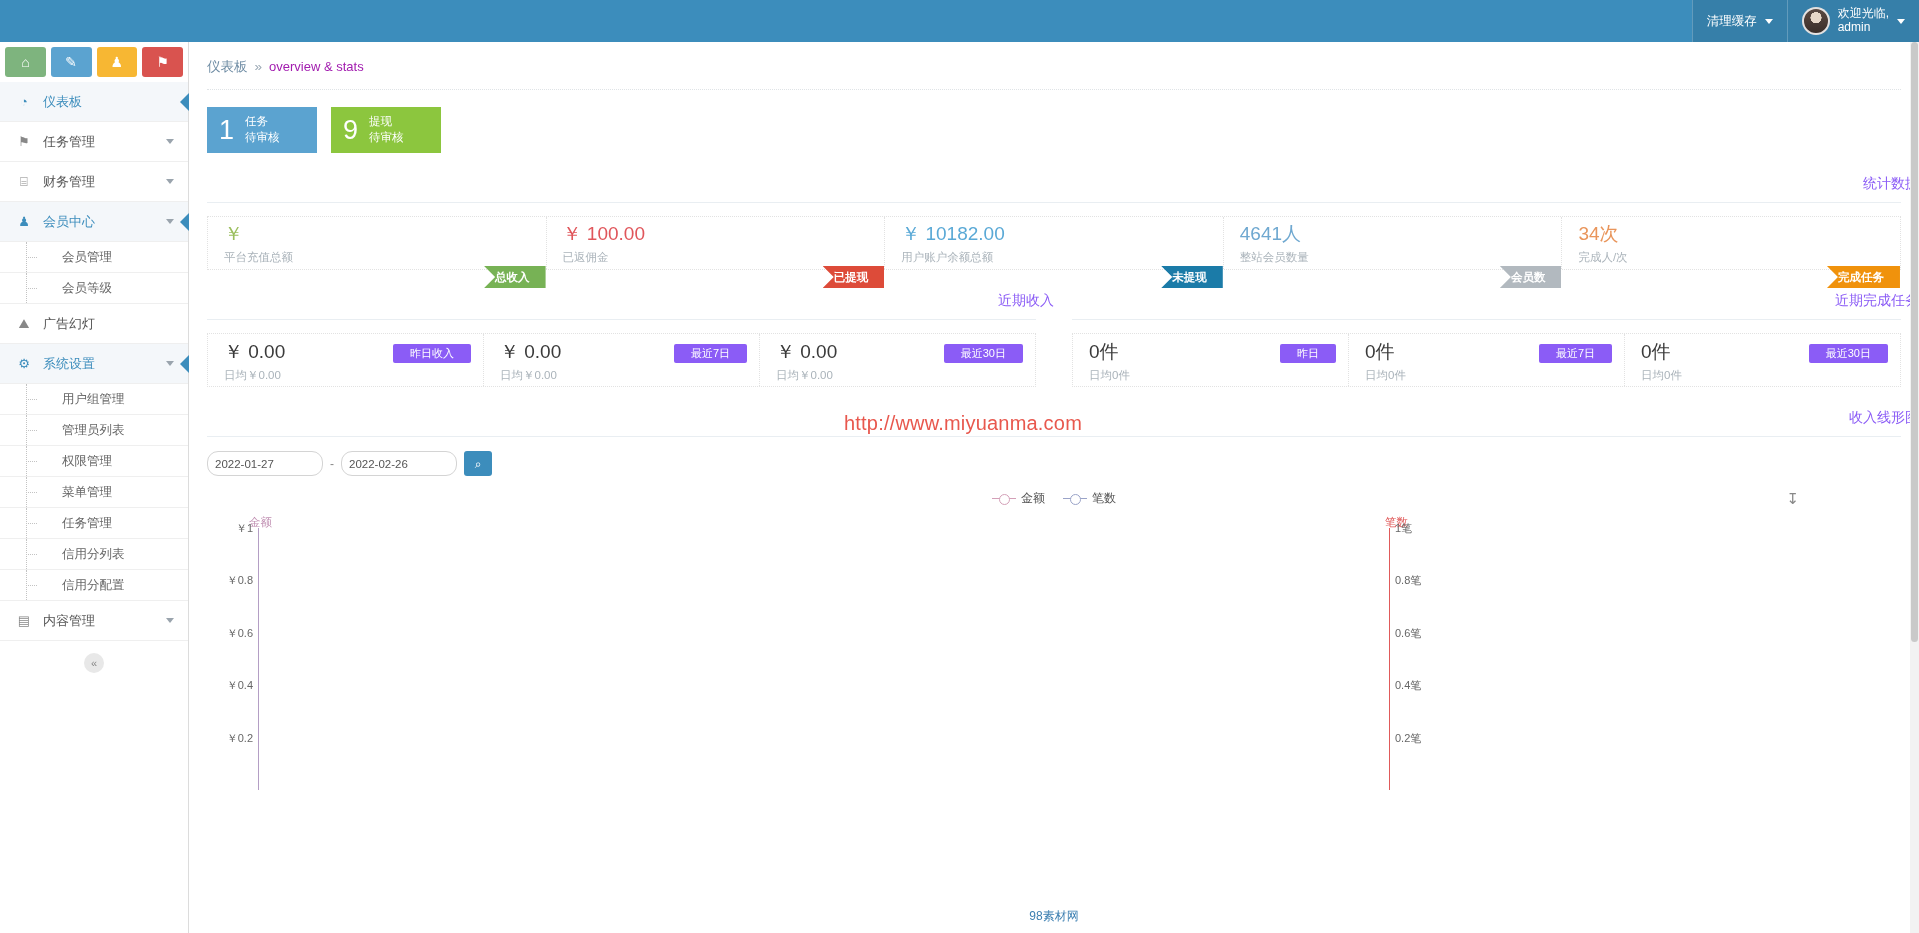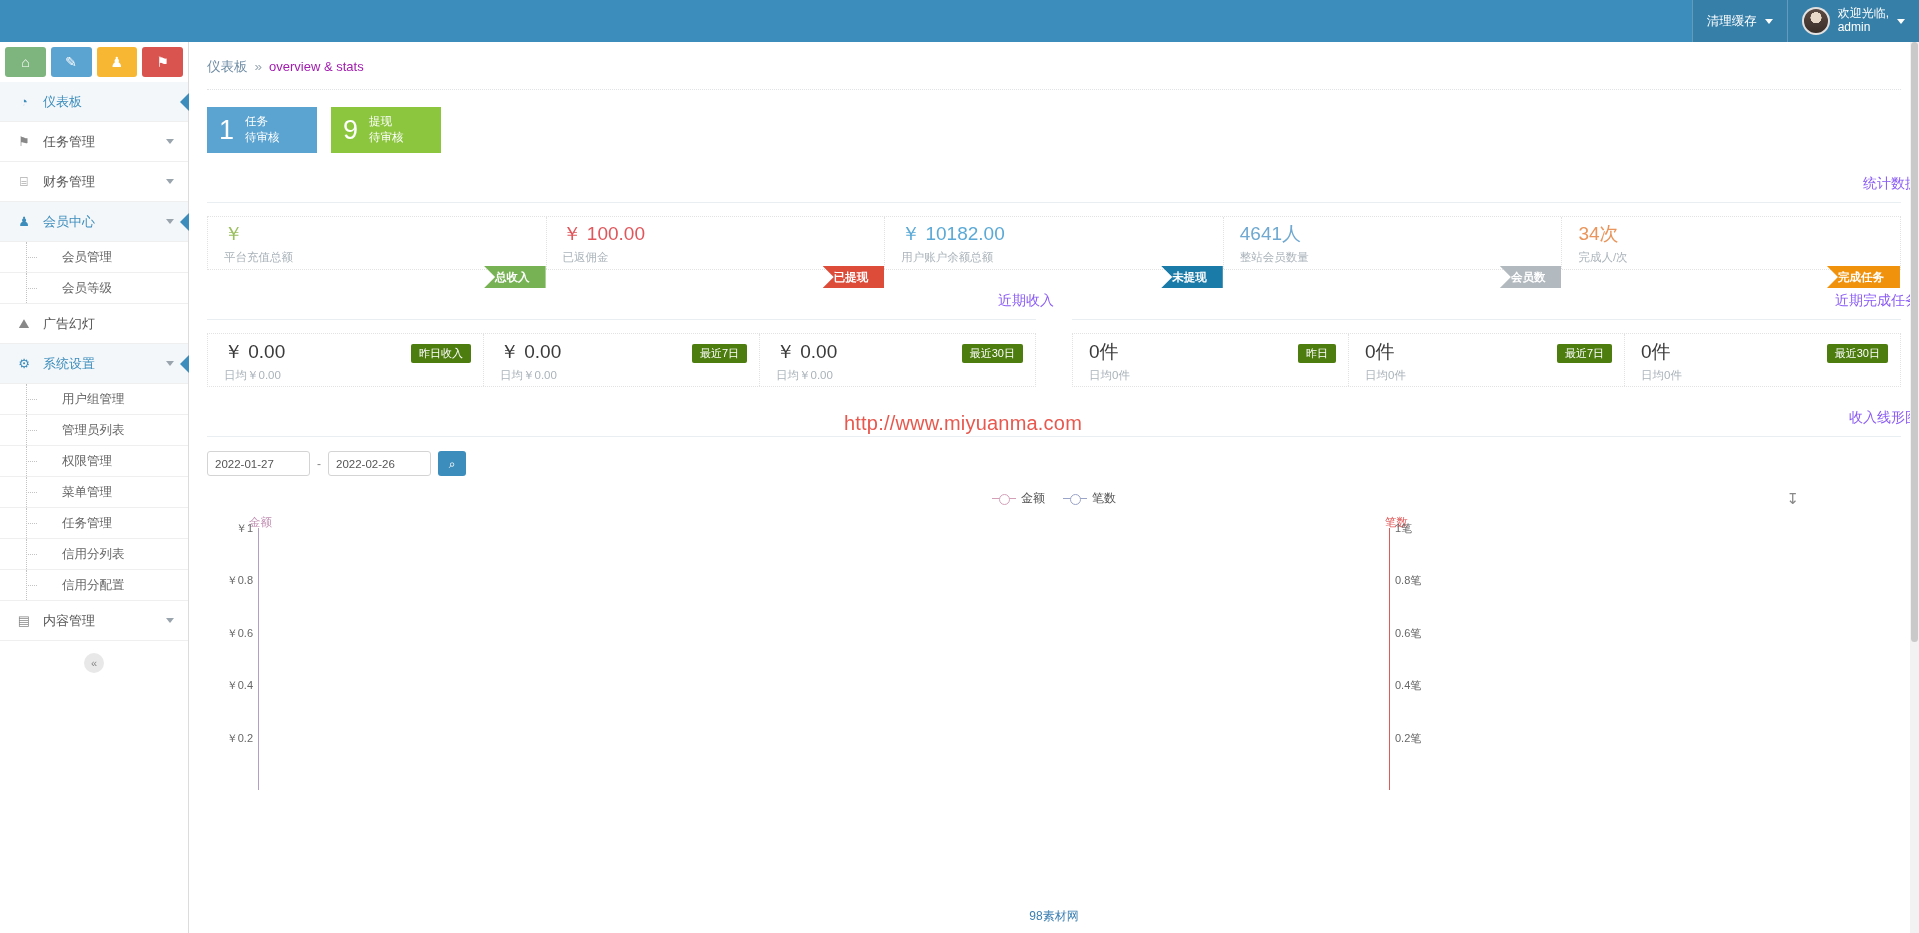--- a/index.html
+++ b/index.html
@@ -157,32 +157,32 @@
     border: 1px dotted #e2e2e2;
   }
   .mini-cell {
     flex: 1; position: relative; height: 52px; padding: 7px 0 0 16px;
     border-right: 1px dotted #e2e2e2;
   }
   .mini-cell:last-child { border-right: none; }
   .mini-val { font-size: 19px; font-weight: 300; color: #3a3a3a; line-height: 1.2; }
   .mini-sub { font-size: 11.5px; color: #aab3ba; margin-top: 4px; }
   .tag-gray {
-    position: absolute; right: 12px; top: 10px; background: #4d7c0f;
-    color: #fff; font-size: 11px; padding: 2px 8px; border-radius: 2px;
+    position: absolute; right: 12px; top: 10px; background: #8b5cf6;
+    color: #fff; font-size: 11px; padding: 2px 17px; border-radius: 2px;
   }
 
   .watermark {
     position: absolute; left: 655px; top: 370px; color: #e8584e;
     font-size: 20px; letter-spacing: 0.2px;
   }
 
   .chart-toolbar { display: flex; align-items: center; gap: 7px; padding: 14px 0 0 18px; }
   .date-input {
-    width: 103px; height: 25px; border: 1px solid #d4d4d4; border-radius: 3px;
+    width: 116px; height: 25px; border: 1px solid #d4d4d4; border-radius: 11px;
     font-size: 11.5px; color: #555; padding: 0 7px;
     font-family: "Liberation Sans", sans-serif; background: #fff;
   }
   .dash-sep { color: #888; font-size: 12px; }
   .search-btn {
     width: 28px; height: 25px; background: #3c8dbc; border: none; border-radius: 3px;
     color: #fff; font-size: 12px; cursor: pointer; display: flex;
     align-items: center; justify-content: center;
   }
 

